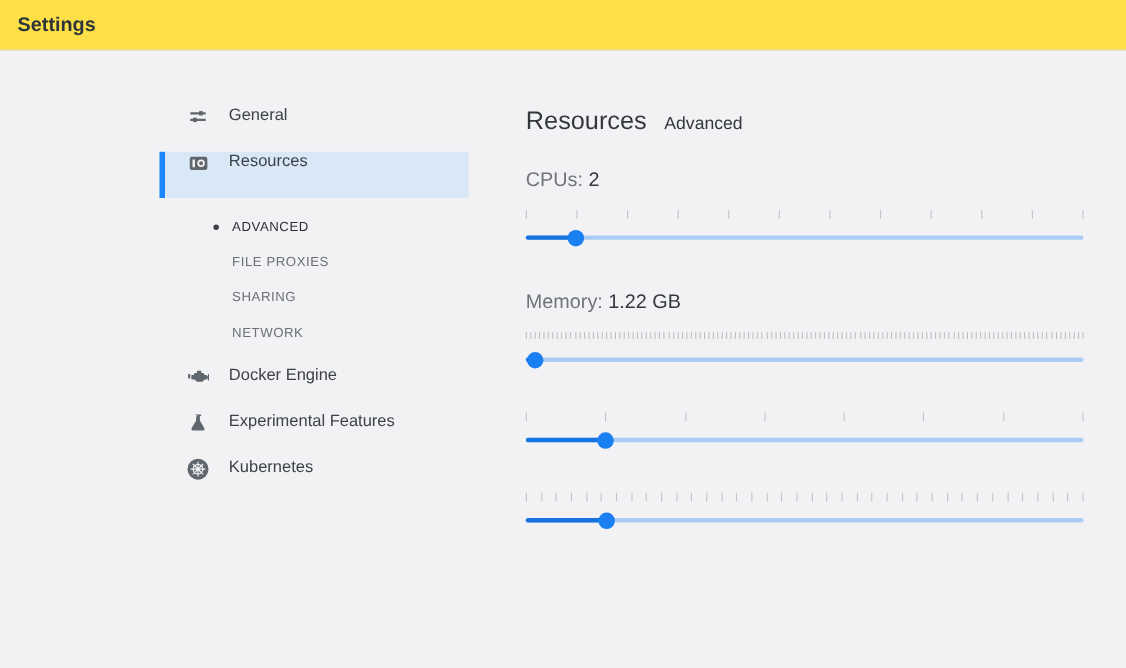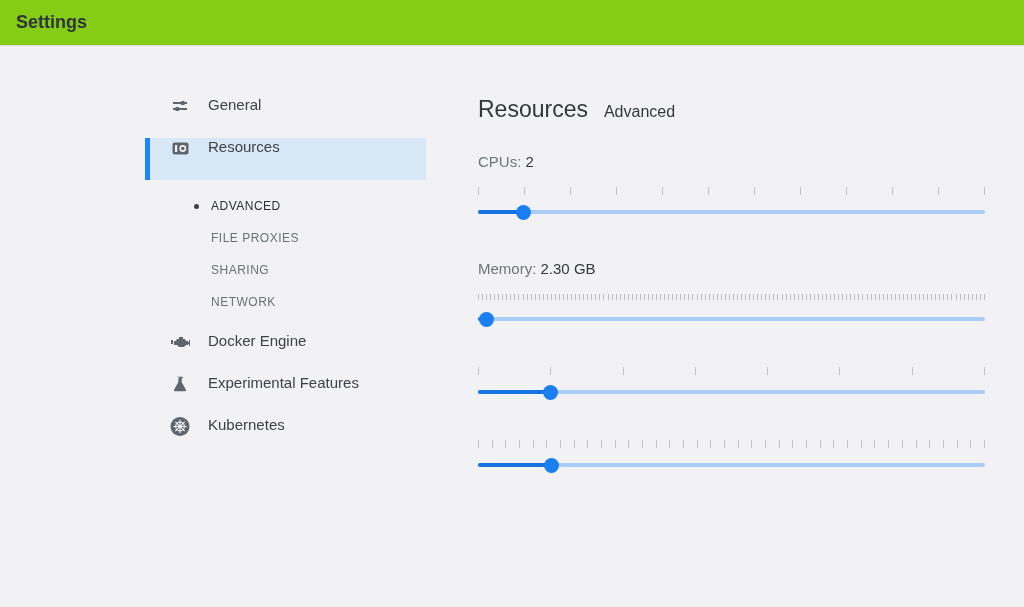--- a/index.html
+++ b/index.html
@@ -4,21 +4,21 @@
 <style>
   * { margin:0; padding:0; box-sizing:border-box; }
   html,body { width:1024px; height:607px; overflow:hidden; }
   body {
     font-family:"Liberation Sans","DejaVu Sans",sans-serif;
     background:#f2f2f4;
     color:#343a40;
   }
   
   .titlebar {
-    height:46px; background:#84cc16;
+    height:46px; background:#fde047;
     border-bottom:1px solid #dcdcde;
     display:flex; align-items:center; padding-left:16px;
   }
   .titlebar .title { font-size:18px; font-weight:700; color:#2f3439; }
 
   
   .content { display:flex; padding-top:50px; }
   .sidebar { width:281px; margin-left:145px; flex:none; }
   .main { width:507px; margin-left:52px; flex:none; }
 
@@ -53,21 +53,21 @@
   }
   .sub-item.active { color:#2b3036; }
   .sub-item.active .bullet { visibility:visible; }
 
   
   .heading { display:flex; align-items:baseline; margin-bottom:30px; }
   .heading .h1 { font-size:23px; font-weight:500; color:#33383d; }
   .heading .h2 { font-size:16px; font-weight:500; color:#33383d; margin-left:16px; }
 
   .slider-group { margin-bottom:46px; }
-  .slider-label { font-size:15px; margin-bottom:17px; }
+  .slider-label { font-size:18px; margin-bottom:17px; }
   .slider-label .lab { color:#6e747b; }
   .slider-label .val { color:#33383d; }
   .ticks {
     display:flex; justify-content:space-between;
     height:8px; margin-bottom:15px;
   }
   .tick { width:1px; height:8px; background:#c4c4c8; flex:none; }
   .ticks.dense .tick { height:6px; background:#bdbdc1; }
   .track {
     position:relative; height:4px; border-radius:2px;
@@ -186,21 +186,21 @@
             <div class="tick"></div>
             <div class="tick"></div>
             <div class="tick"></div>
           </div>
           <div class="track">
             <div class="fill" style="width: 9%;"></div>
             <div class="thumb" style="left: calc(9% - 7.5px);"></div>
           </div>
         </div>
         <div class="slider-group">
-          <div class="slider-label"><span class="lab">Memory: </span><span class="val">2.30 GB</span></div>
+          <div class="slider-label"><span class="lab">Memory: </span><span class="val">1.22 GB</span></div>
           <div class="ticks dense">
             <div class="tick"></div>
             <div class="tick"></div>
             <div class="tick"></div>
             <div class="tick"></div>
             <div class="tick"></div>
             <div class="tick"></div>
             <div class="tick"></div>
             <div class="tick"></div>
             <div class="tick"></div>

